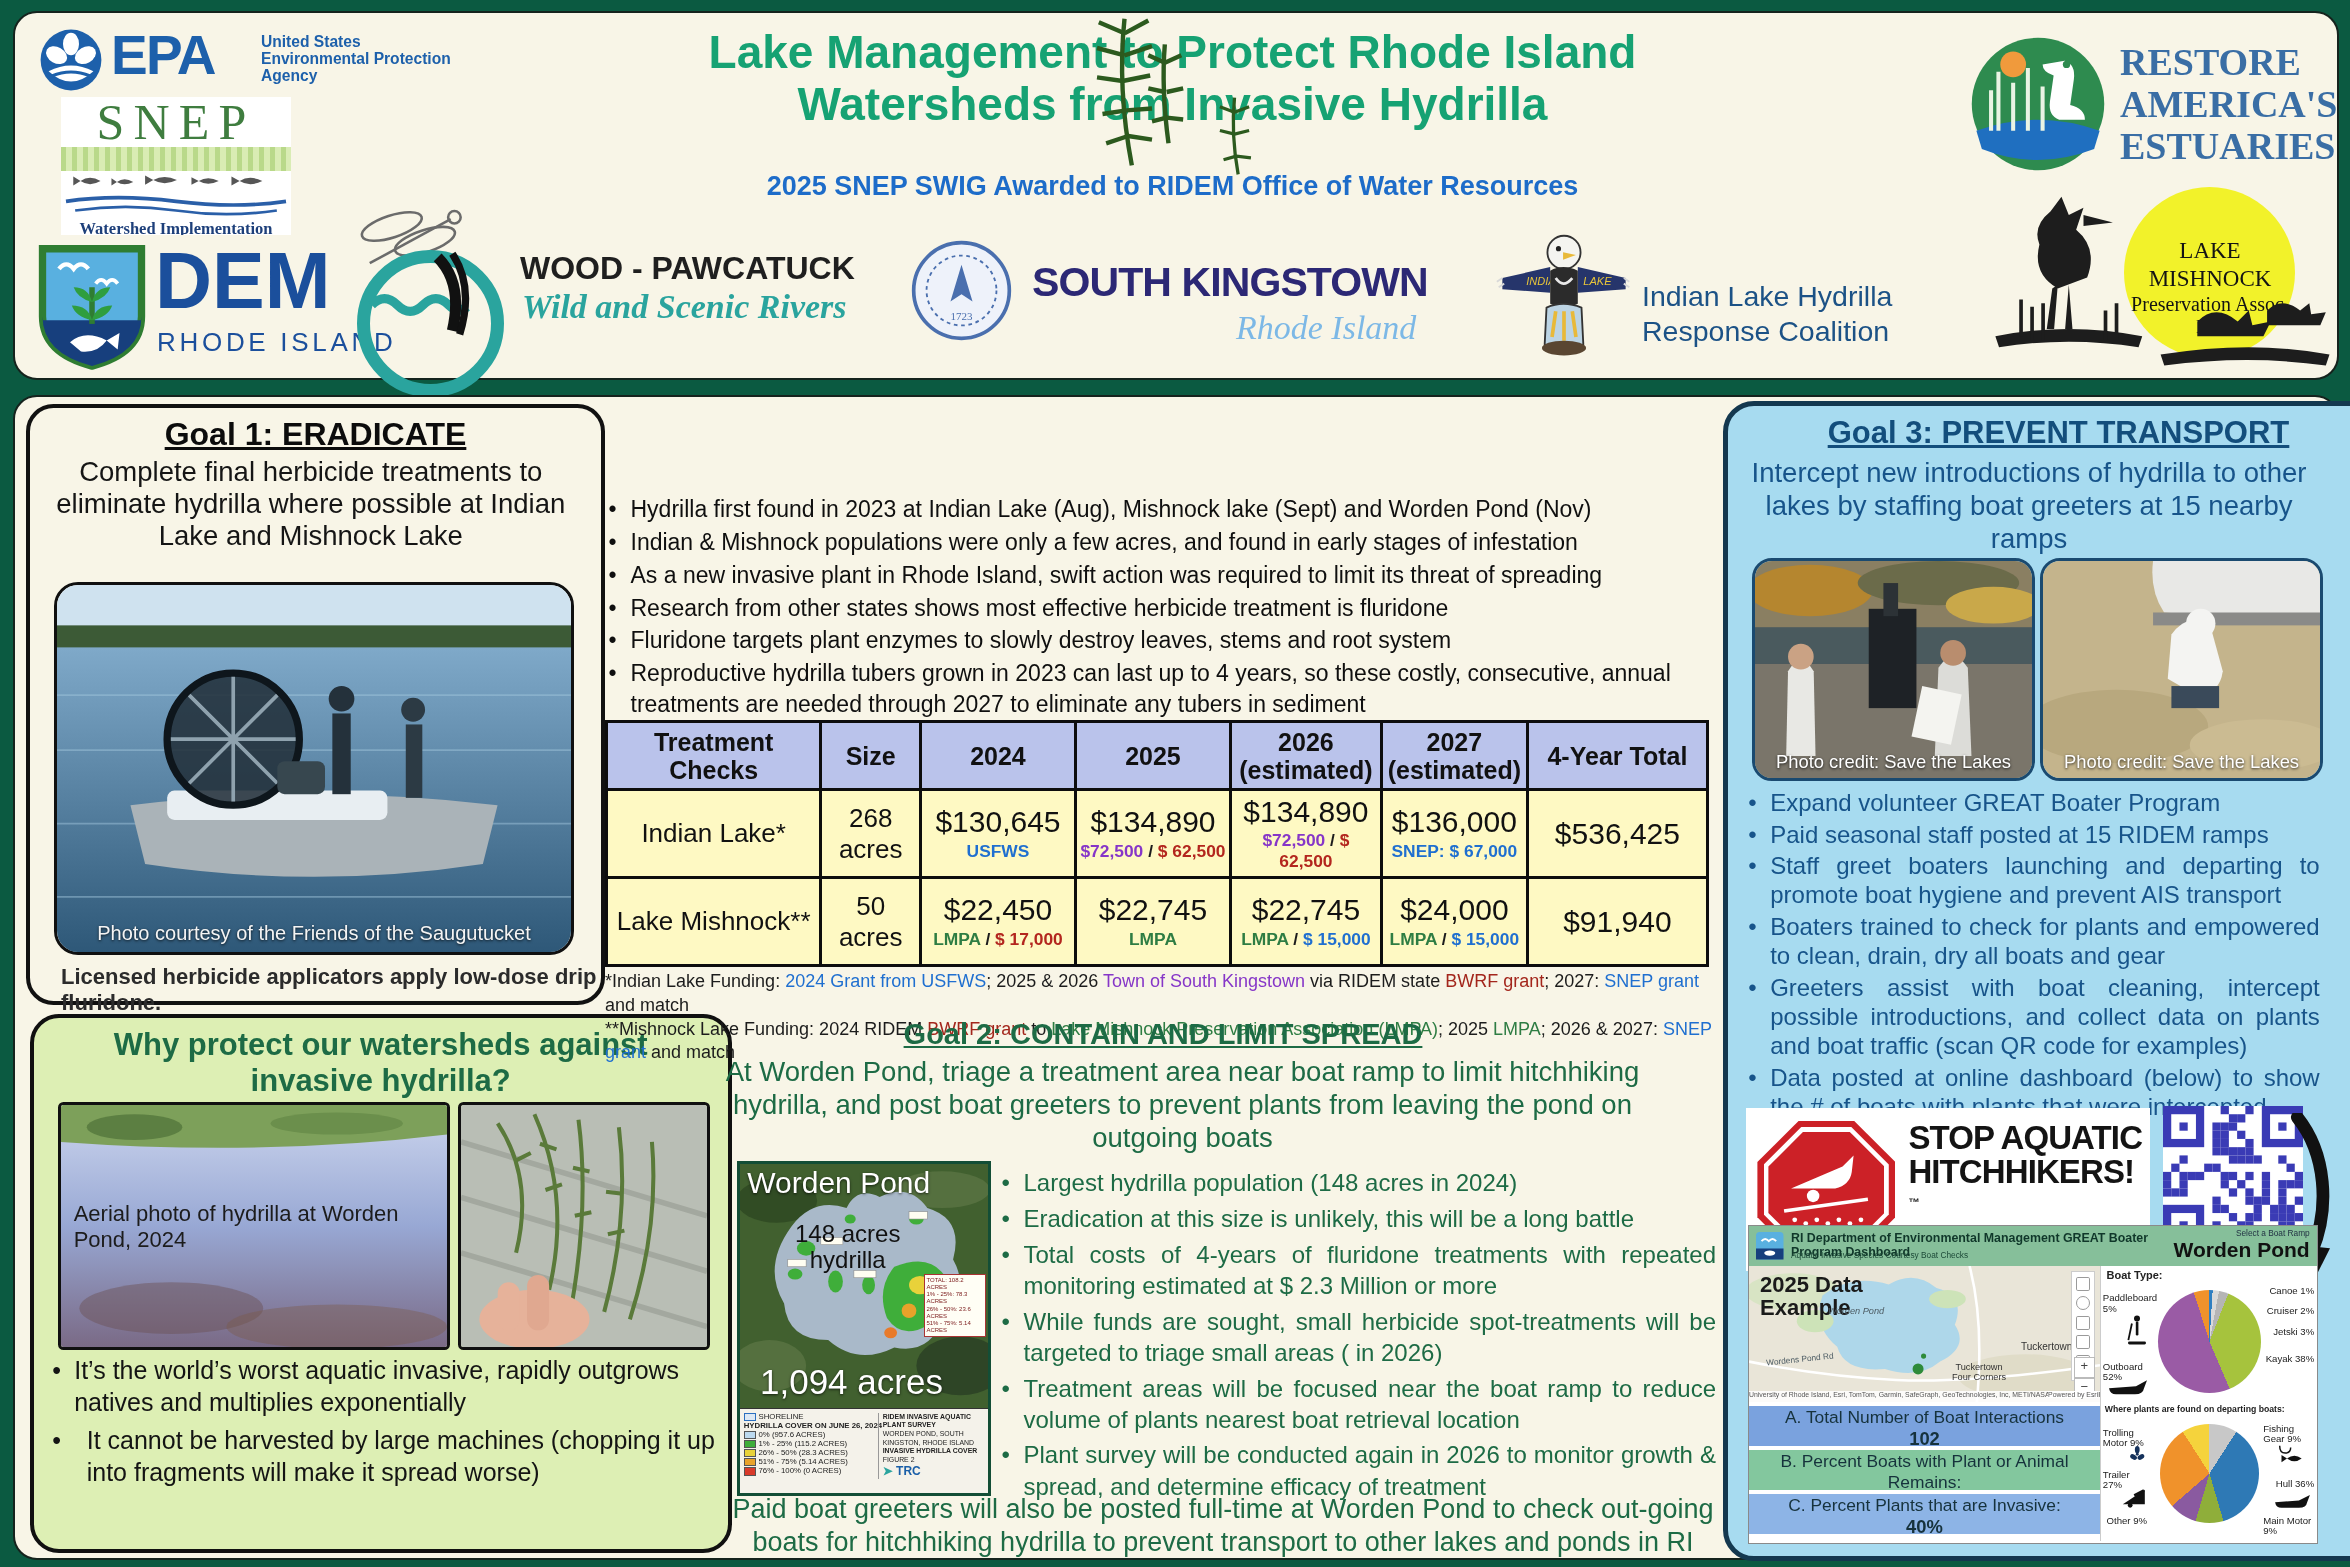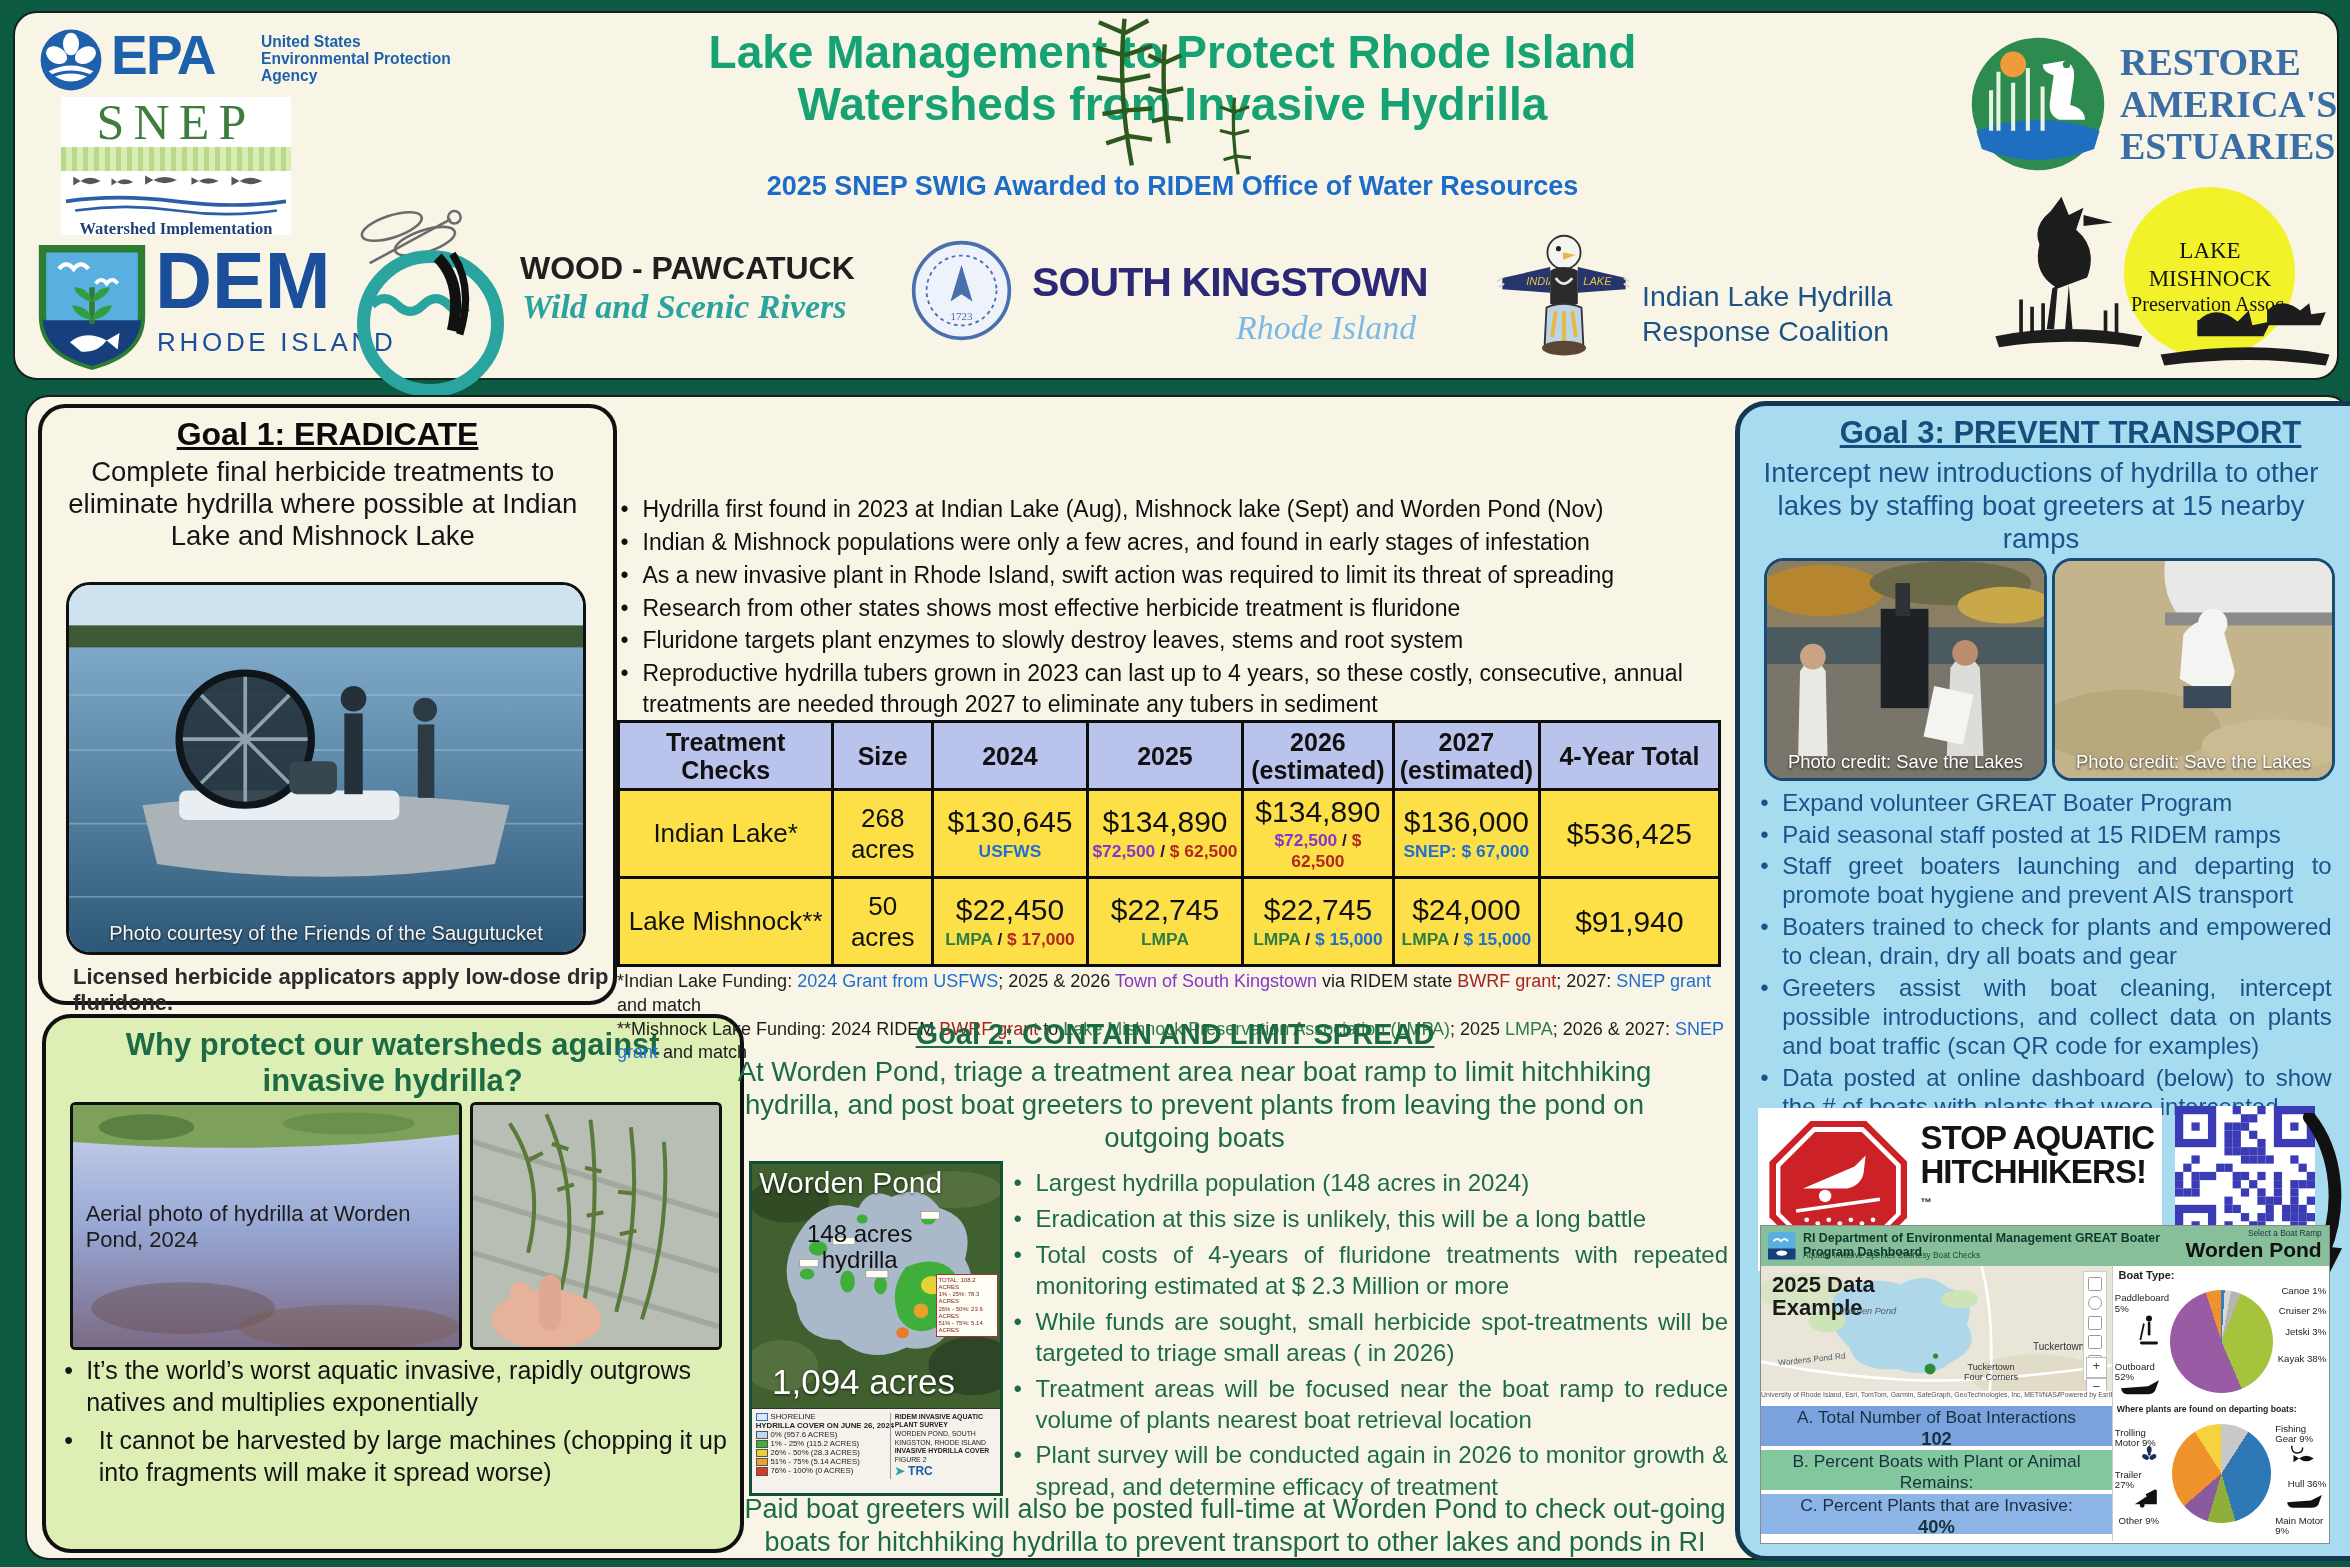--- a/index.html
+++ b/index.html
@@ -43,21 +43,21 @@
   .why-blts{font-size:25px;color:#141414;line-height:1.28;}
   .why-blts .blt{margin-bottom:5.5px;}
 
   .banner{position:absolute;background:#0fa578;border:3.7px solid #0a0a0a;border-radius:24px;z-index:6;}
   .banner-label{font-size:39px;font-weight:bold;color:#fff;}
   .banner-item{font-size:27.5px;font-weight:bold;color:#fff;line-height:1.16;}
 
   .facts{font-size:23px;color:#0f0f0f;line-height:1.35;}
   .facts .blt{margin-bottom:1.8px;}
 
-  table.costs{border-collapse:collapse;table-layout:fixed;background:#fde047;}
+  table.costs{border-collapse:collapse;table-layout:fixed;background:#fef9c3;}
   table.costs th,table.costs td{border:3.7px solid #0d0d0d;text-align:center;vertical-align:middle;padding:1.8px;}
   table.costs th{background:#bac3eb;font-size:25px;line-height:1.12;color:#111;}
   td .val{font-size:30px;color:#111;}
   td .note{font-size:17.4px;font-weight:bold;margin-top:1.8px;}
   td .cellname{font-size:26px;color:#111;}
   .seg.blue{color:#1f6fd0}.seg.purple{color:#8636c8}.seg.red{color:#b3261e}
   .seg.darkred{color:#a3261c}.seg.green{color:#2e7d43}.seg.dark{color:#1c1c1c}
   .fnote{font-size:18px;line-height:1.32;color:#141414;}
 
   .g2-head{font-size:29px;font-weight:bold;text-decoration:underline;color:#1d6b45;text-align:center;}
@@ -276,21 +276,21 @@
               <path d="M24 78 V58 M30 80 V62 M36 80 V60 M70 80 V64 M76 80 V60"></path>
             </g>
           <path d="M120 70 q10 -10 22 0 l6 -6 l2 8 l10 -2 l-4 8 l-36 0 Z"></path>
           <path d="M158 64 q8 -8 18 0 l5 -4 l1 6 l8 -1 l-3 7 l-29 0 Z"></path>
           <path d="M100 88 Q150 80 192 88 L190 94 Q148 88 102 94 Z"></path>
         </g>
       </svg>
     </div>
   </div>
 
-  <div class="panel" style="left:25px;top:395px;width:2322px;height:1161px;">
+  <div class="panel" style="left:13px;top:395px;width:2322px;height:1161px;">
 
     <div class="abs" style="left:11px;top:7.3px;width:571px;height:593px;border:4.6px solid #111;border-radius:27.5px;">
       <div class="abs g1-head" style="left:0;top:7.3px;width:100%;">Goal 1: ERADICATE</div>
       <div class="abs g1-desc" style="left:7.3px;top:48px;width:547px;">Complete final  herbicide treatments to eliminate hydrilla where possible at Indian Lake and Mishnock Lake</div>
       <div class="photo" style="left:24px;top:174px;width:514px;height:367px;">
         <svg width="514" height="367" viewBox="0 0 280 200" preserveAspectRatio="none">
           <defs>
             <linearGradient id="wtr" x1="0" y1="0" x2="0" y2="1">
               <stop offset="0" stop-color="#7fa9c9"></stop>
                 <stop offset="1" stop-color="#2e5878"></stop>

